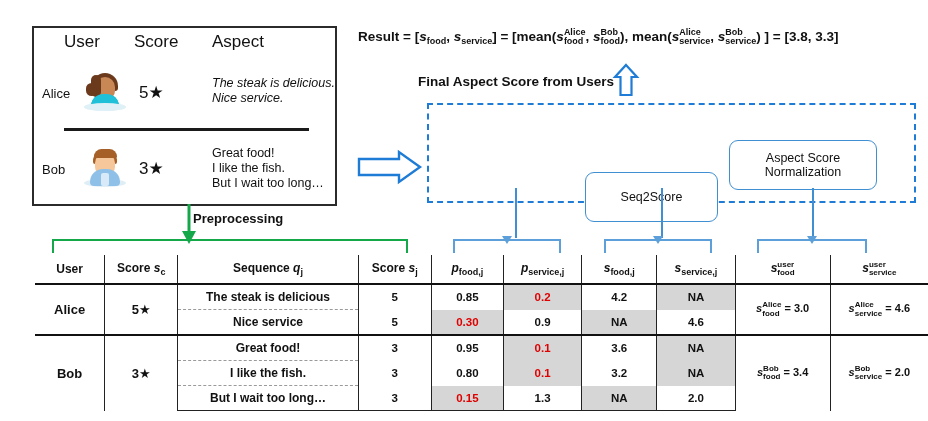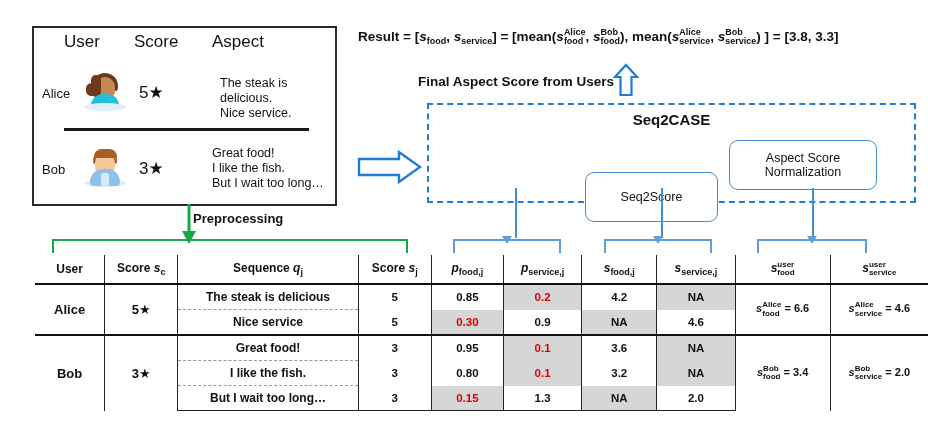--- a/index.html
+++ b/index.html
@@ -127,21 +127,21 @@
       <div class="av-shadow"></div>
       <div class="av-body" style="background:#1fc0d8;"></div>
       <div class="av-hair" style="left:10px;top:7px;width:26px;height:18px;border-radius:13px 13px 3px 3px;background:#6b3a1d;"></div>
       <div class="av-head" style="background:#c98756;"></div>
       <div class="av-hair" style="left:9px;top:9px;width:10px;height:22px;border-radius:6px;background:#6b3a1d;"></div>
       <div class="av-hair" style="left:4px;top:17px;width:11px;height:13px;border-radius:6px;background:#6b3a1d;"></div>
       <div class="av-body" style="background:#1fc0d8;"></div>
       <div class="av-shadow" style="background:#dff1f7;"></div>
     </div>
     <span class="rc-score" style="left:105px;top:22px;">5★</span>
-    <span class="rc-comment" style="left:186px;top:16px;">The steak is delicious.
+    <span class="rc-comment" style="left:178px;top:16px;font-style:italic;">The steak is delicious.
 Nice service.</span>
   </div>
 
   <div class="rc-divider" style="top:100px;"></div>
 
   <div class="rc-row" style="top:106px;height:66px;">
     <span class="rc-name" style="left:8px;top:28px;">Bob</span>
     <div class="avatar" style="left:48px;top:8px;">
       <div class="av-shadow"></div>
       <div class="av-hair" style="left:11px;top:7px;width:24px;height:15px;border-radius:12px 12px 2px 2px;background:#a75f28;"></div>
@@ -164,21 +164,20 @@
 <div class="abs" id="final-aspect-label">Final Aspect Score from Users</div>
 <svg class="abs" style="left:612px;top:62px;" width="28" height="36" viewBox="0 0 28 36">
   <polygon points="14,3 25,15 19.5,15 19.5,33 8.5,33 8.5,15 3,15" fill="#ffffff" stroke="#1f7cd6" stroke-width="2.2" stroke-linejoin="miter"></polygon>
 </svg>
 
 <svg class="abs" style="left:355px;top:148px;" width="70" height="38" viewBox="0 0 70 38">
   <polygon points="4,11 44,11 44,4 65,19 44,34 44,27 4,27" fill="#ffffff" stroke="#1f7cd6" stroke-width="2.4" stroke-linejoin="miter"></polygon>
 </svg>
 
 <div class="abs" id="seq2case-panel">
-  <div id="seq2case-title">Seq2CASE</div>
   <div class="module-box mod-2">
     <span>Seq2Score</span>
   </div>
   <div class="module-box mod-3">
     <span style="white-space:pre-line;">Aspect Score
 Normalization</span>
   </div>
 </div>
 
 <div class="abs mod-stem" style="left:515px;top:188px;height:50px;"></div>
@@ -240,21 +239,21 @@
   <tr>
     <td class="noleft userc" rowspan="2">Alice</td>
     <td class="userc" rowspan="2">5★</td>
     <td class="seqc">The steak is delicious</td>
     <td>5</td>
     <td>0.85</td>
     <td class="shaded red">0.2</td>
     <td>4.2</td>
     <td class="shaded">NA</td>
     <td class="usercell" rowspan="2">
-      <i>s</i><span class="stack"><span>Alice</span><br><span>food</span></span><span> = 6.6</span>
+      <i>s</i><span class="stack"><span>Alice</span><br><span>food</span></span><span> = 3.0</span>
     </td>
     <td class="usercell noright" rowspan="2">
       <i>s</i><span class="stack"><span>Alice</span><br><span>service</span></span><span> = 4.6</span>
     </td>
   </tr>
 
   <tr class="dashline">
     <td class="seqc dashed-top">Nice service</td>
     <td>5</td>
     <td class="shaded red">0.30</td>

